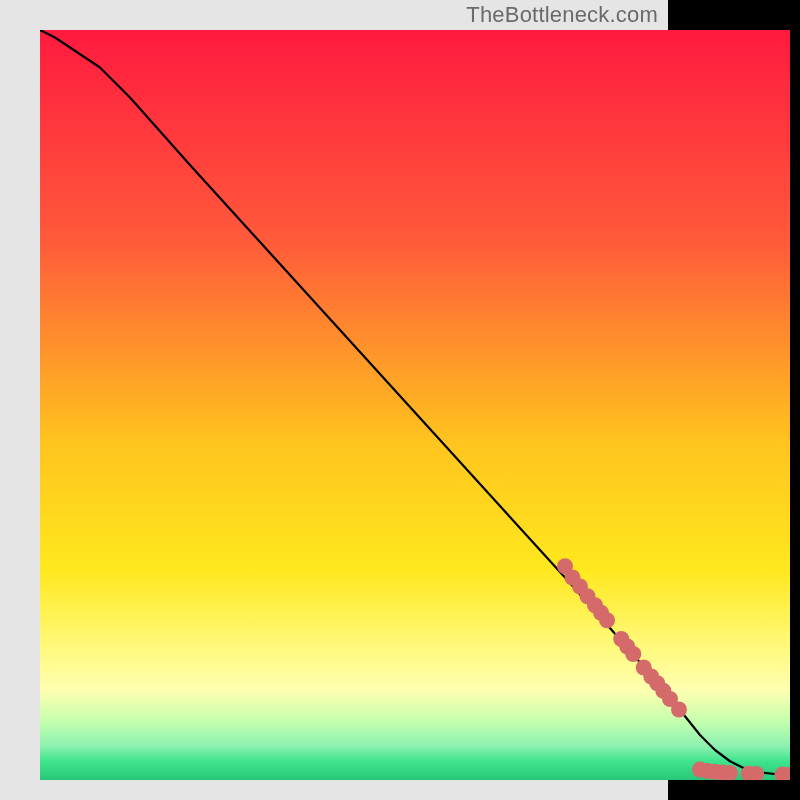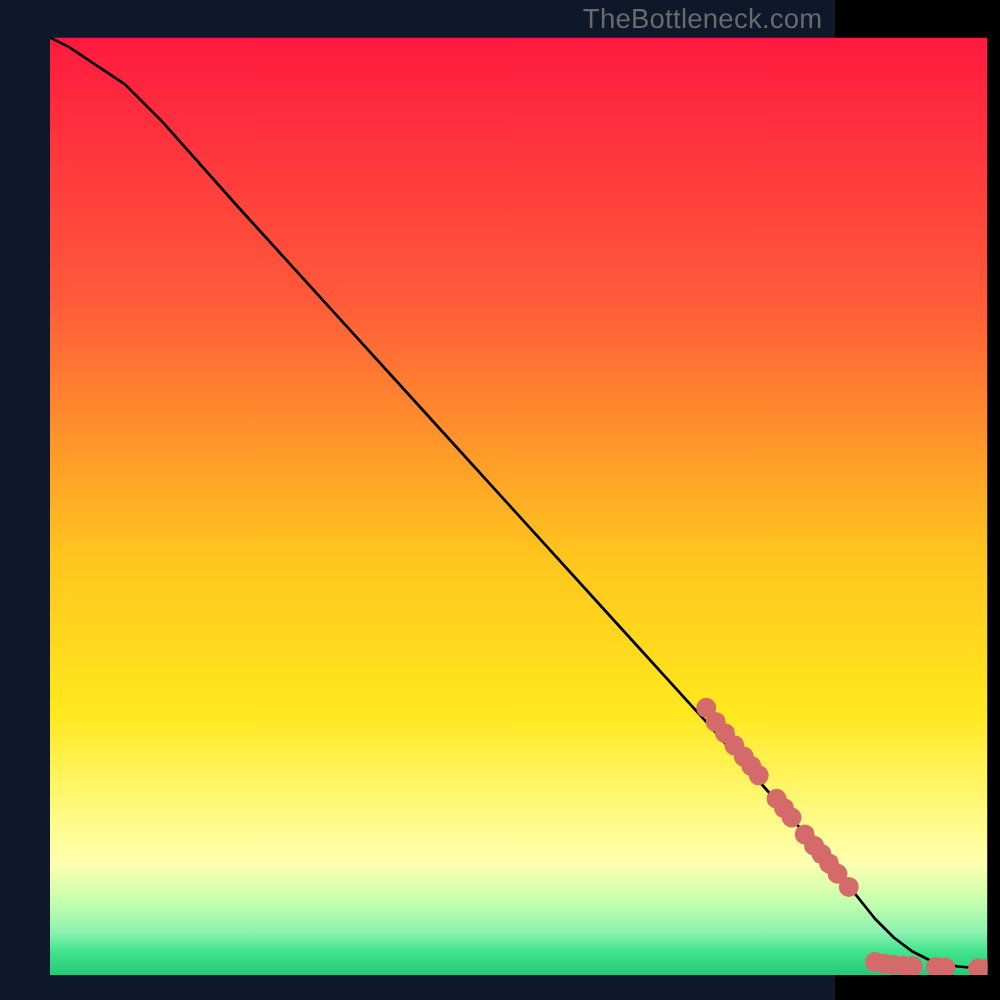--- a/index.html
+++ b/index.html
@@ -8,21 +8,21 @@
     width: 800px;
     height: 800px;
     background: #000;
     font-family: Arial, Helvetica, sans-serif;
     overflow: hidden;
   }
   .frame {
     position: relative;
     width: 668px;
     height: 800px;
-    background: #0f172a;
+    background: #e5e5e5;
   }
   .attribution {
     position: absolute;
     top: 2px;
     right: 10px;
     color: #6a6a6a;
     font-size: 22px;
     font-weight: 400;
     letter-spacing: 0.2px;
   }

